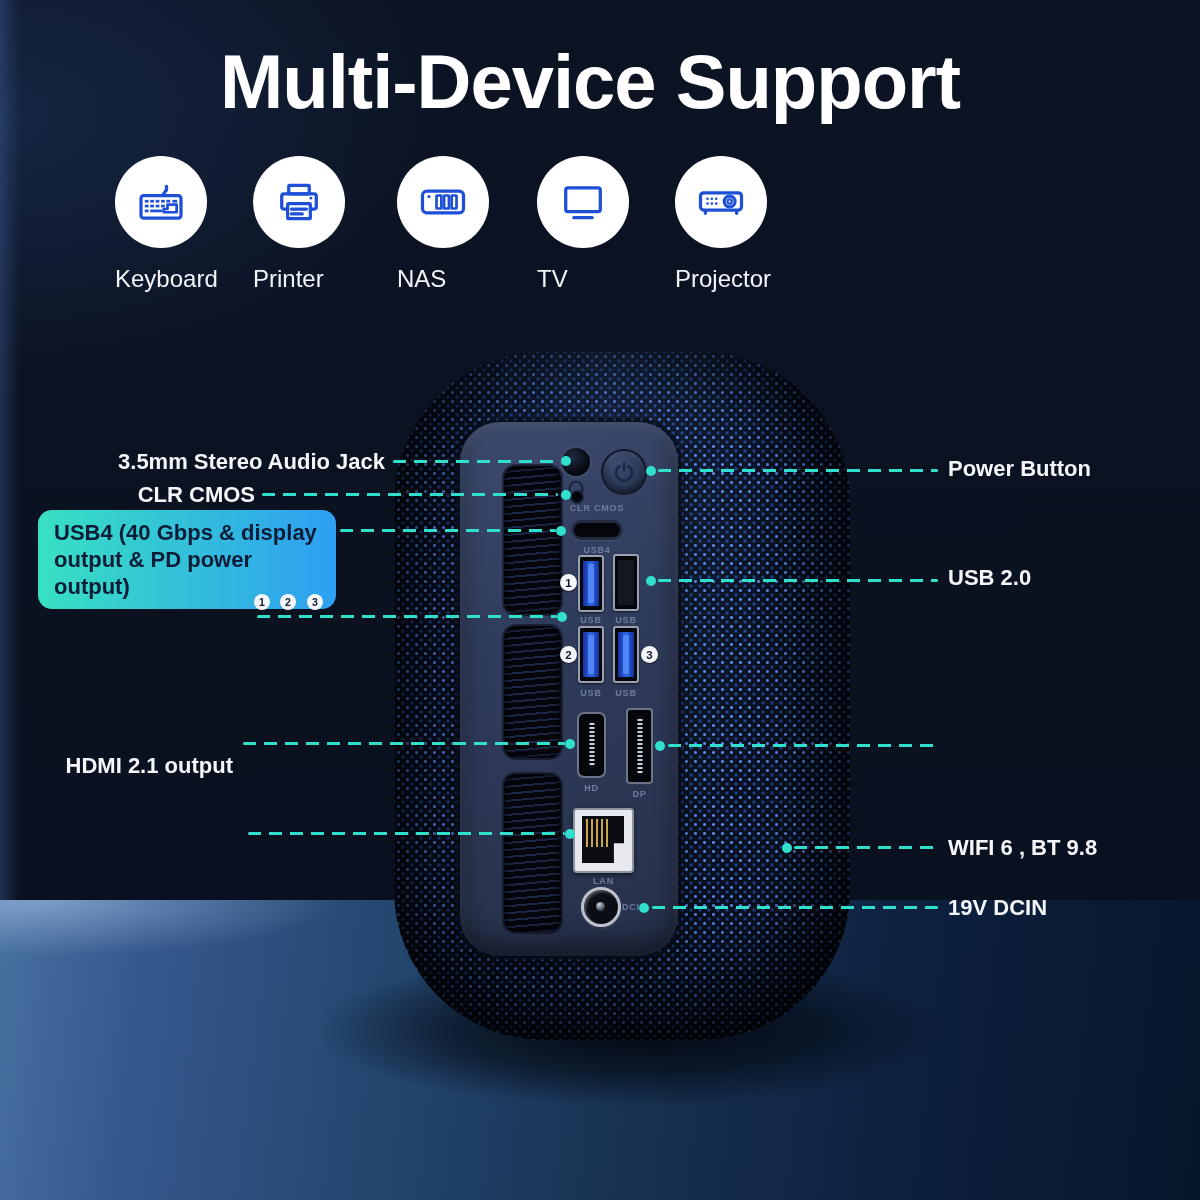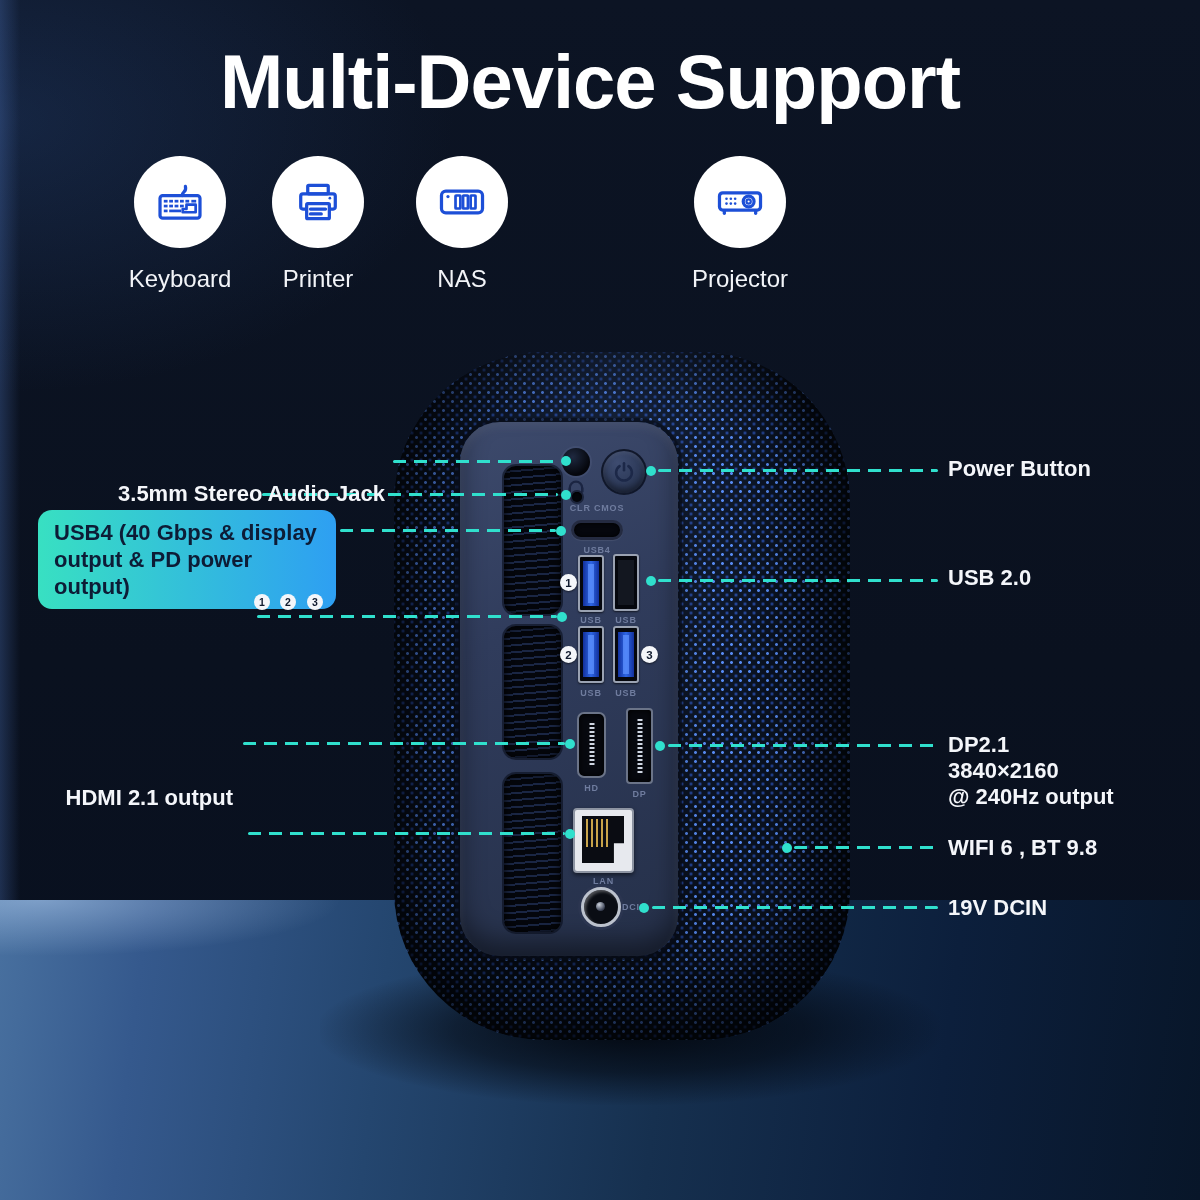--- a/index.html
+++ b/index.html
@@ -133,39 +133,39 @@
     box-shadow:0 1px 2px rgba(0,0,0,0.5);
   }
   
   .dash{
     position:absolute;height:3px;border-radius:2px;
     background:repeating-linear-gradient(90deg, var(--cyan) 0 13px, transparent 13px 21px);
   }
   .dot{position:absolute;width:10px;height:10px;border-radius:50%;background:var(--cyan);}
   
   .lbl{position:absolute;color:#f4f6fa;font-size:22px;font-weight:bold;white-space:nowrap;}
-  .lbl.r{text-align:right;margin-top:32px;}
+  .lbl.r{text-align:right;}
   .lbl-multi{position:absolute;color:#f4f6fa;font-size:22px;font-weight:bold;line-height:26px;}
   .hl-box{
     position:absolute;border-radius:14px;
     background:linear-gradient(90deg,#38e0c2 0%,#2e9ff2 100%);
     color:#0d1c36;font-size:22px;font-weight:bold;line-height:27px;
     padding:9px 15px;
   }
   .badge{
     position:absolute;width:16px;height:16px;border-radius:50%;
     background:#f4f6fa;color:#111b2f;font-size:10.5px;font-weight:bold;
     display:flex;align-items:center;justify-content:center;
   }
   
   .title{
     position:absolute;left:0;top:38px;width:1180px;text-align:center;
     color:#ffffff;font-size:76px;font-weight:bold;letter-spacing:-1px;
   }
-  .dev{position:absolute;top:156px;width:130px;display:flex;flex-direction:column;align-items:center;}
+  .dev{position:absolute;top:156px;width:130px;display:flex;flex-direction:column;}
   .dev-circle{
     width:92px;height:92px;border-radius:50%;background:#ffffff;
     display:flex;align-items:center;justify-content:center;
   }
   .dev-label{margin-top:17px;color:#f2f4f8;font-size:24px;white-space:nowrap;}
   svg{display:block;}
 </style>
 </head>
 <body>
 
@@ -220,20 +220,29 @@
         <rect x="12" y="30" width="76" height="40" rx="8"></rect>
         <circle cx="24" cy="40" r="3" fill="#1d4fd7" stroke="none"></circle>
         <rect x="38" y="38" width="9" height="24" rx="1" stroke-width="5"></rect>
         <rect x="52" y="38" width="9" height="24" rx="1" stroke-width="5"></rect>
         <rect x="66" y="38" width="9" height="24" rx="1" stroke-width="5"></rect>
       </svg>
     </div>
     <div class="dev-label">NAS</div>
   </div>
 
+  <div class="dev" style="left:537px">
+    <div class="dev-circle">
+      <svg width="54" height="54" viewBox="0 0 100 100" fill="none" stroke="#1d4fd7" stroke-width="6" stroke-linecap="round" stroke-linejoin="round">
+        <rect x="18" y="24" width="64" height="44" rx="4"></rect>
+        <line x1="33" y1="79" x2="67" y2="79"></line>
+      </svg>
+    </div>
+    <div class="dev-label">TV</div>
+  </div>
 
   <div class="dev" style="left:675px">
     <div class="dev-circle">
       <svg width="54" height="54" viewBox="0 0 100 100" fill="none" stroke="#1d4fd7" stroke-width="6" stroke-linecap="round" stroke-linejoin="round">
         <rect x="12" y="33" width="76" height="32" rx="6"></rect>
         <circle cx="66" cy="49" r="10"></circle>
         <circle cx="66" cy="49" r="4" stroke-width="4"></circle>
         <g fill="#1d4fd7" stroke="none">
           <circle cx="25" cy="44" r="2.4"></circle>
             <circle cx="33" cy="44" r="2.4"></circle>
@@ -344,20 +353,15 @@
   <div class="lbl r" style="right:815px;top:449px">3.5mm Stereo Audio Jack</div>
   <div class="lbl r" style="right:945px;top:482px">CLR CMOS</div>
   <div class="hl-box" style="left:38px;top:510px;width:298px;padding:9px 16px">USB4 (40 Gbps &amp; display output &amp; PD power output)</div>
   <div class="badge" style="left:254px;top:594px">1</div>
   <div class="badge" style="left:280px;top:594px">2</div>
   <div class="badge" style="left:307px;top:594px">3</div>
   <div class="lbl r" style="right:967px;top:753px">HDMI 2.1 output</div>
 
   <div class="lbl" style="left:948px;top:456px">Power Button</div>
   <div class="lbl" style="left:948px;top:565px">USB 2.0</div>
-  <div class="lbl-multi" style="left:948px;top:732px">
-    <div>DP2.1</div>
-    <div>3840×2160</div>
-    <div>@ 240Hz output</div>
-  </div>
   <div class="lbl" style="left:948px;top:835px">WIFI 6 , BT 9.8</div>
   <div class="lbl" style="left:948px;top:895px">19V DCIN</div>
 </div>
 
 </body></html>

